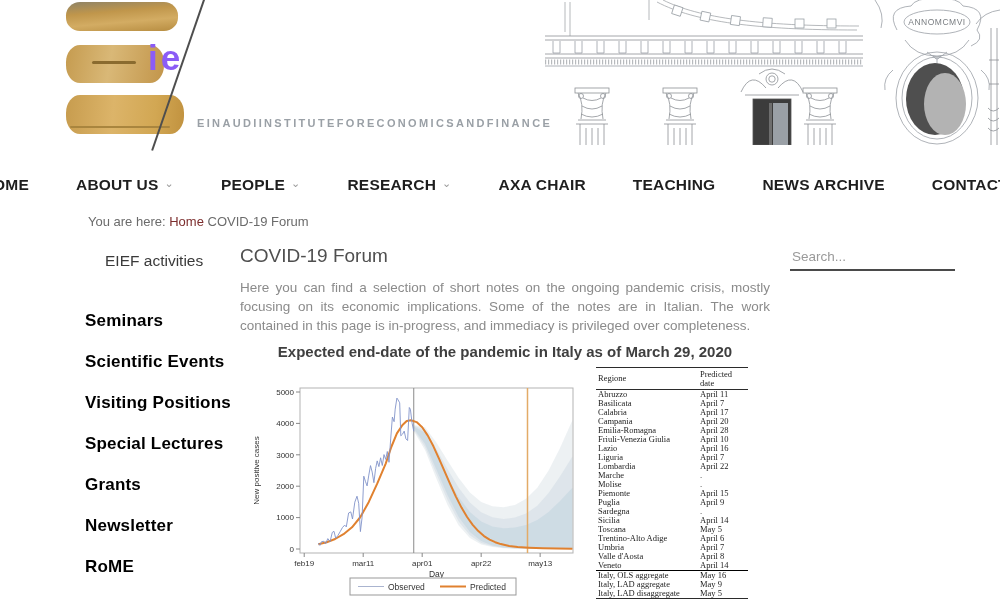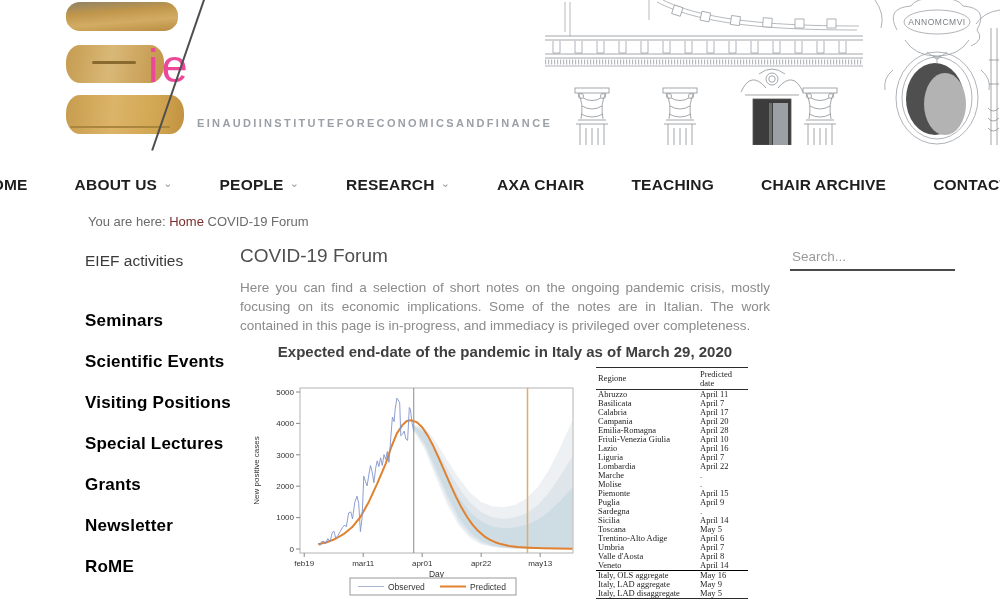--- a/index.html
+++ b/index.html
@@ -12,43 +12,43 @@
   .stroke1 { top:2px;  width:112px; height:29px;
     background:linear-gradient(175deg,#8e8367 0%,#c0964b 35%,#d3ac63 65%,#b78d41 100%); }
   .stroke2 { top:45px; width:98px; height:38px;
     background:linear-gradient(100deg,#c59b4f 0%,#d9b877 45%,#c2954a 100%); }
   .stroke2:after { content:""; position:absolute; left:26px; top:16px; width:44px; height:3px;
     background:#8a6b2f; border-radius:2px; }
   .stroke3 { top:95px; width:118px; height:39px;
     background:linear-gradient(95deg,#c79c4e 0%,#dcb469 40%,#d2a753 75%,#c1923f 100%); }
   .stroke3:after { content:""; position:absolute; left:4px; top:31px; width:100px; height:2px;
     background:#a9853e; border-radius:2px; }
-  .logo-ie { position:absolute; left:82px; top:38px; font-size:47px; font-weight:400;
-    color:#ec4899; letter-spacing:3px; }
+  .logo-ie { position:absolute; left:82px; top:38px; font-size:35px; font-weight:700;
+    color:#8b5cf6; letter-spacing:3px; }
   .logo-slash { position:absolute; left:112px; top:-10px; width:2px; height:165px;
     background:#4e4e4e; transform:rotate(19deg); }
   .inst-text { position:absolute; left:131px; top:117px; font-size:11px; font-weight:600;
     letter-spacing:2.35px; color:#9aa0a6; white-space:nowrap; }
 
   .facade { position:absolute; left:545px; top:0; width:455px; height:145px; }
 
   
   .main-nav { position:absolute; top:170px; left:0; width:1000px; height:30px;
     display:flex; justify-content:center; align-items:center; gap:47px; }
   .nav-item { display:flex; align-items:center; gap:6px; font-size:15.5px; font-weight:700;
     color:#1e1e1e; letter-spacing:0.2px; cursor:pointer; white-space:nowrap; }
   .chev { color:#9a9a9a; font-size:11px; font-weight:400; line-height:8px; margin-top:-4px; }
 
   
   .breadcrumb { position:absolute; top:214px; left:88px; font-size:13px; color:#6b6b6b; }
   .breadcrumb .home { color:#7c2d2d; cursor:pointer; }
 
   
   .sidebar { position:absolute; top:252px; left:85px; width:160px; }
-  .sidebar-heading { font-size:15.5px; color:#3a3a3a; }
+  .sidebar-heading { font-size:15.5px; color:#3a3a3a; margin-left:20px; }
   .sidebar-list { list-style:none; margin-top:41px; }
   .sidebar-list li { font-size:17px; font-weight:700; color:#000000; margin-bottom:21px;
     letter-spacing:0.2px; cursor:pointer; }
 
   
   .search-box { position:absolute; top:246px; left:790px; width:165px; }
   .search-box input { width:100%; border:none; border-bottom:2px solid #4a4a4a;
     font-size:13.5px; color:#444; padding:3px 2px 5px 2px; outline:none; background:transparent;
     font-family:"Liberation Sans", sans-serif; }
   .search-box input::placeholder { color:#9a9a9a; }
@@ -169,21 +169,21 @@
       <span>RESEARCH</span>
       <span class="chev">⌄</span>
     </div>
     <div class="nav-item">
       <span>AXA CHAIR</span>
     </div>
     <div class="nav-item">
       <span>TEACHING</span>
     </div>
     <div class="nav-item">
-      <span>CHAIR ARCHIVE</span>
+      <span>NEWS ARCHIVE</span>
     </div>
     <div class="nav-item">
       <span>CONTACTS</span>
     </div>
   </nav>
 
 <div class="breadcrumb">
   <span>You are here:</span>
   <span class="home">Home</span>
   <span>COVID-19 Forum</span>

